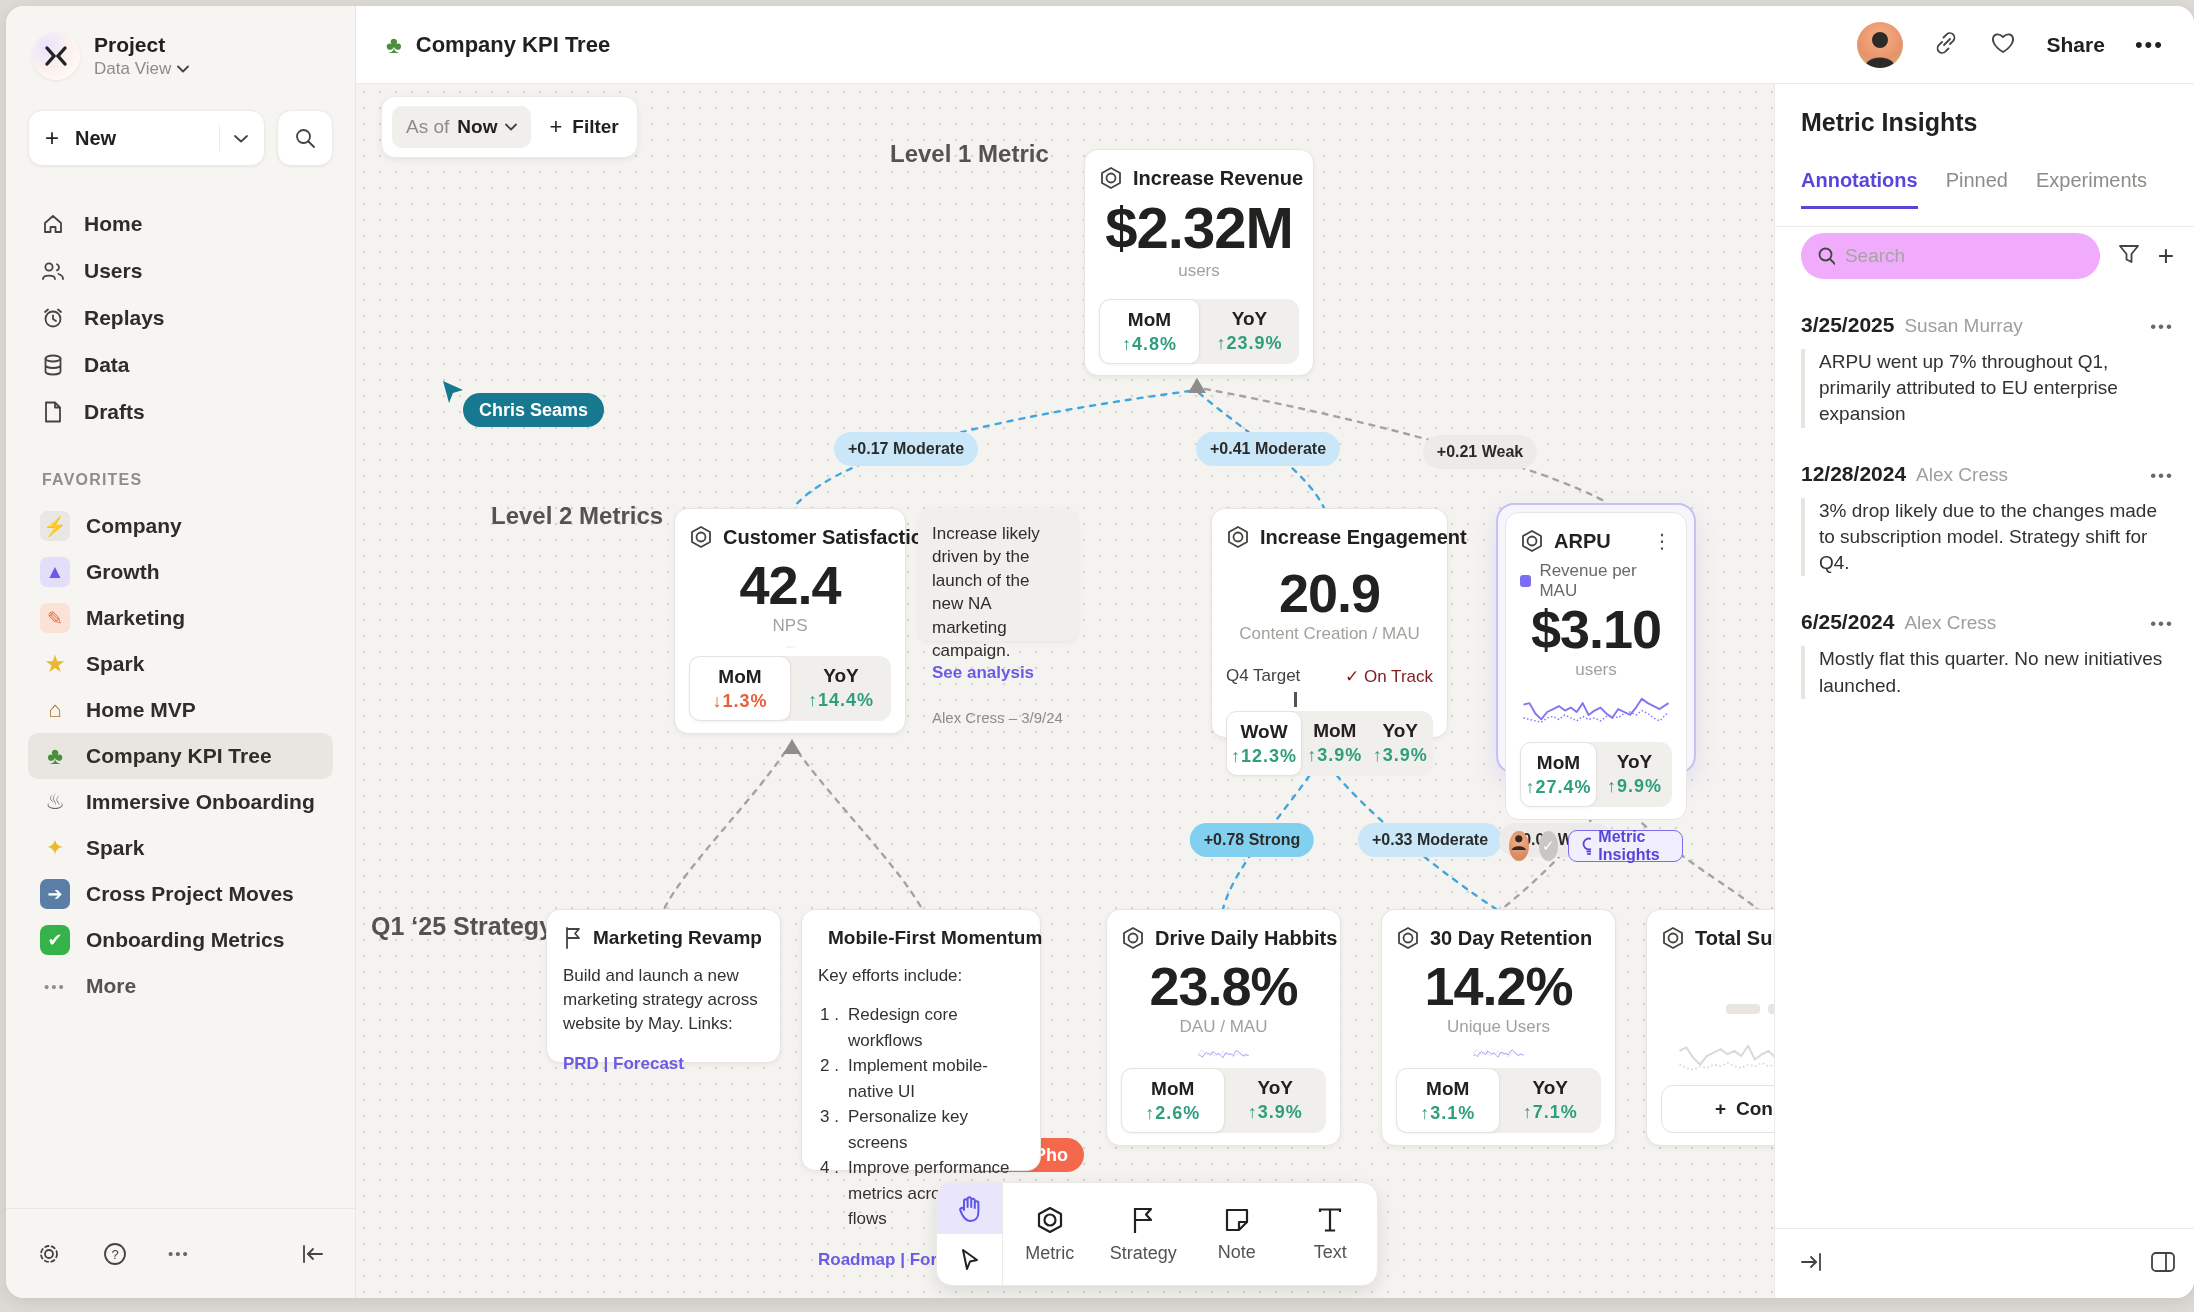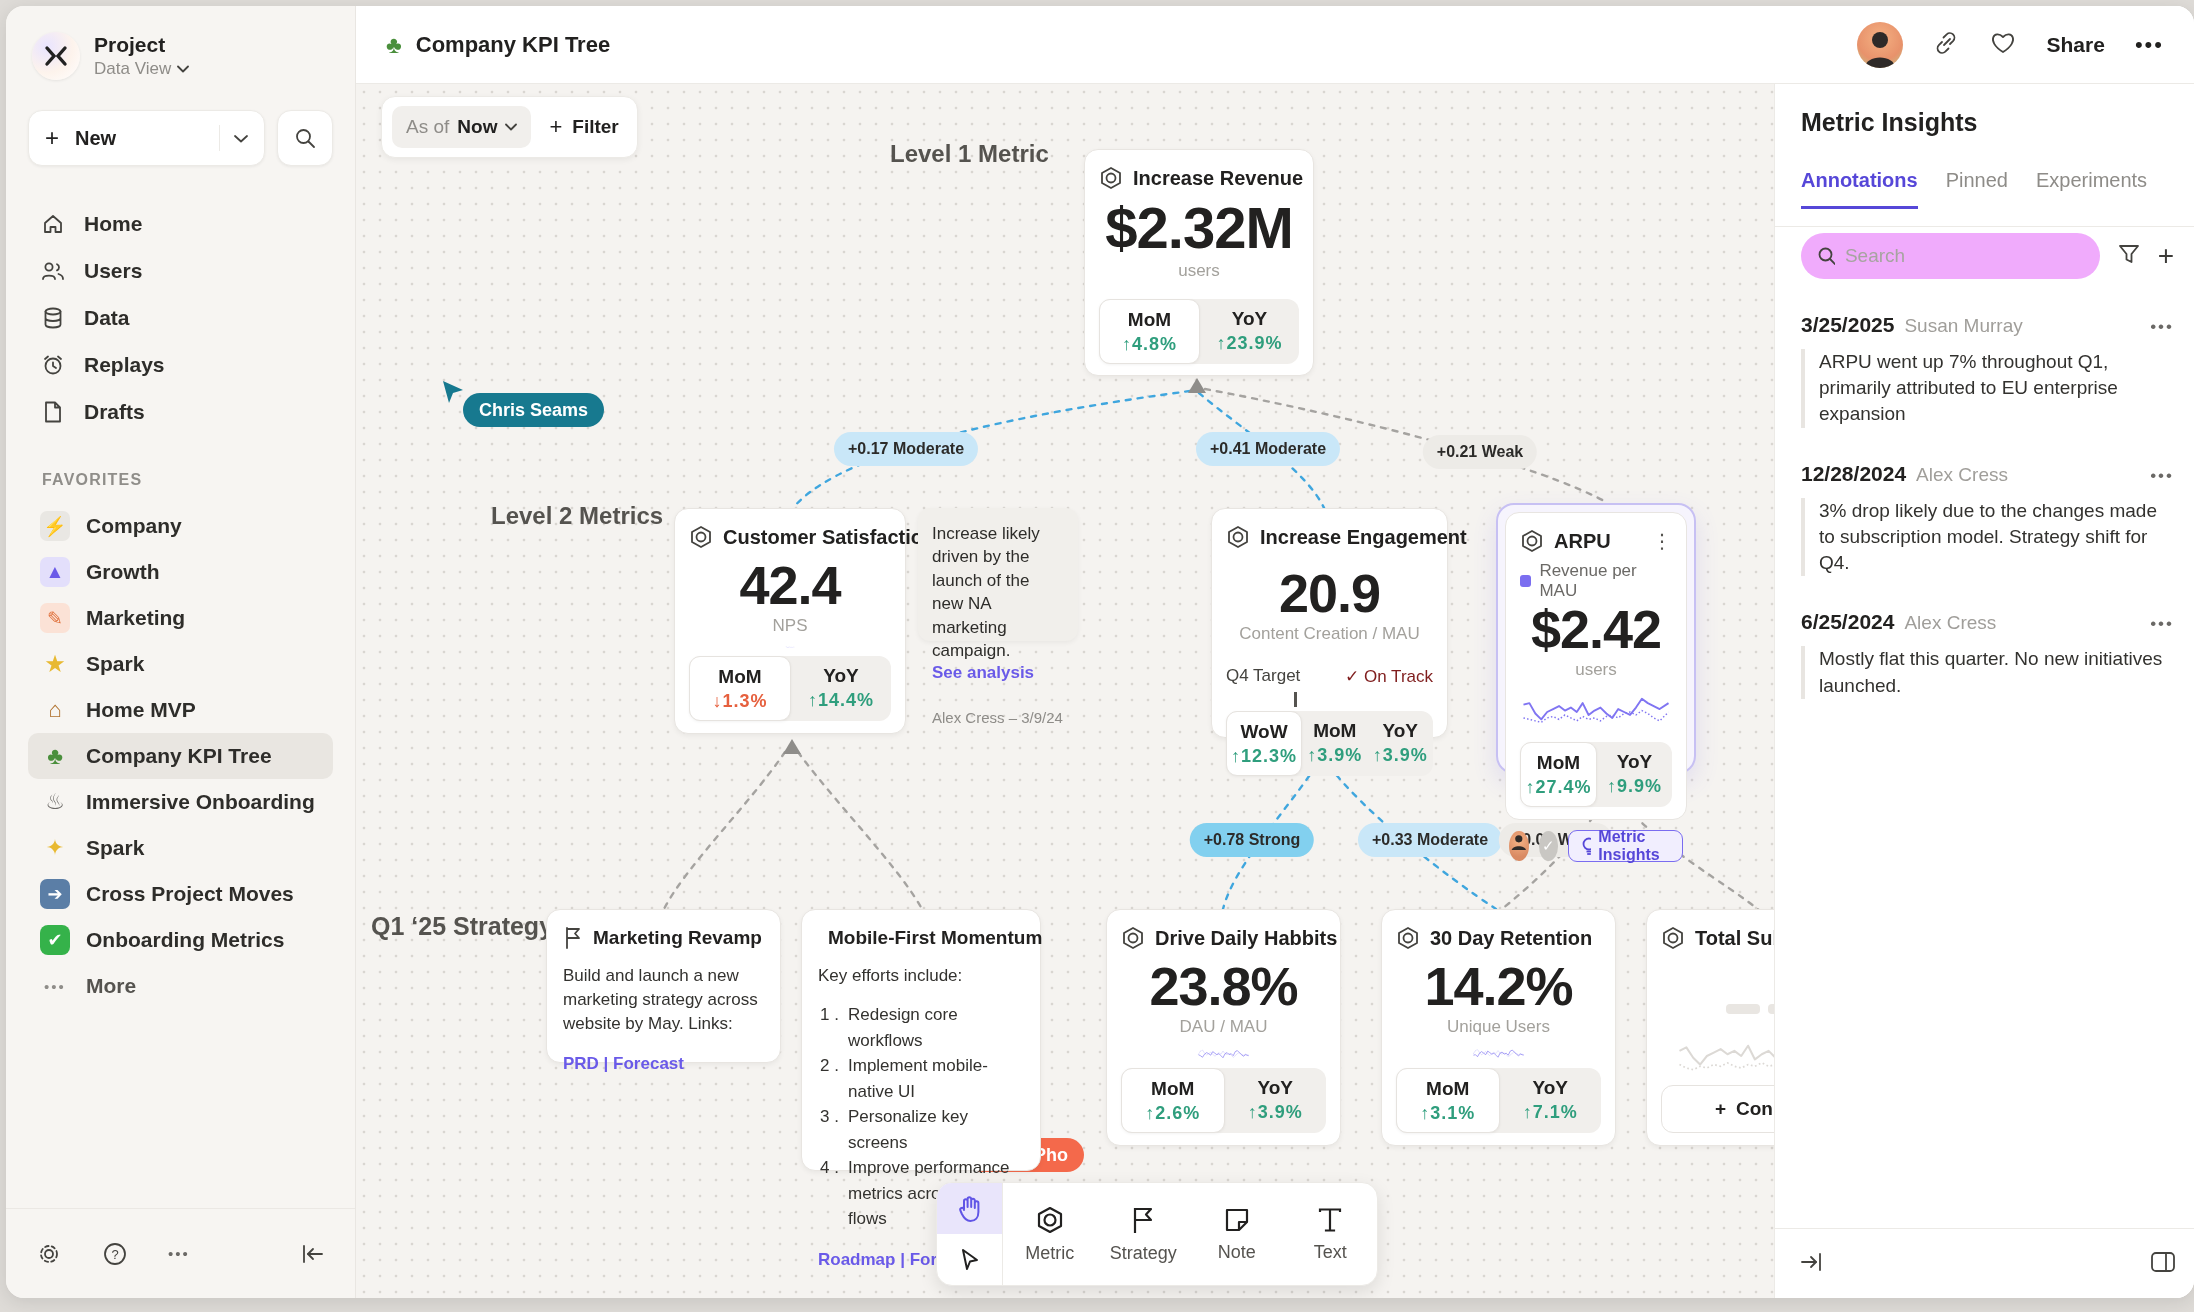--- a/index.html
+++ b/index.html
@@ -212,35 +212,35 @@
               <circle cx="9" cy="8" r="3.6" class="ic"></circle>
               <path d="M3 20 C3 15.5 15 15.5 15 20" class="ic"></path>
               <path d="M17 5.2 a3.4 3.4 0 0 1 0 6.2 M18.5 15 c3 .8 4.5 2.5 4.5 5" class="ic"></path>
             </svg>
           </span>
         <span class="ntext">Users</span>
       </div>
       <div class="nav-item">
         <span class="nicon">
             <svg width="24" height="24">
-              <ellipse cx="12" cy="5.5" rx="7.5" ry="3" class="ic"></ellipse>
-              <path d="M4.5 5.5 V18.5 C4.5 20.2 7.9 21.5 12 21.5 C16.1 21.5 19.5 20.2 19.5 18.5 V5.5 M4.5 12 C4.5 13.7 7.9 15 12 15 C16.1 15 19.5 13.7 19.5 12" class="ic"></path>
-            </svg>
-          </span>
-        <span class="ntext">Data</span>
-      </div>
-      <div class="nav-item">
-        <span class="nicon">
-            <svg width="24" height="24">
               <circle cx="12" cy="13" r="7.5" class="ic"></circle>
               <path d="M12 9.5 V13 L15 15" class="ic"></path>
               <path d="M4 6 L7 3.5 M20 6 L17 3.5" class="ic"></path>
             </svg>
           </span>
         <span class="ntext">Replays</span>
+      </div>
+      <div class="nav-item">
+        <span class="nicon">
+            <svg width="24" height="24">
+              <ellipse cx="12" cy="5.5" rx="7.5" ry="3" class="ic"></ellipse>
+              <path d="M4.5 5.5 V18.5 C4.5 20.2 7.9 21.5 12 21.5 C16.1 21.5 19.5 20.2 19.5 18.5 V5.5 M4.5 12 C4.5 13.7 7.9 15 12 15 C16.1 15 19.5 13.7 19.5 12" class="ic"></path>
+            </svg>
+          </span>
+        <span class="ntext">Data</span>
       </div>
       <div class="nav-item">
         <span class="nicon">
             <svg width="22" height="24">
               <path d="M4 2.5 H13 L18 7.5 V21.5 H4 Z M13 2.5 V7.5 H18" class="ic"></path>
             </svg>
           </span>
         <span class="ntext">Drafts</span>
       </div>
     </div>
@@ -504,21 +504,21 @@
                   <polygon points="12,2 21,7 21,17 12,22 3,17 3,7" class="ic"></polygon>
                   <circle cx="12" cy="12" r="4.5" class="ic"></circle>
                 </svg>
               <span class="mc-title">ARPU</span>
               <span class="mc-kebab">⋮</span>
             </div>
             <div class="legend">
               <span class="sq"></span>
               <span>Revenue per MAU</span>
             </div>
-            <div class="big mid" style="margin-top:0;">$2.42</div>
+            <div class="big mid" style="margin-top:0;">$3.10</div>
             <div class="unit">users</div>
             <svg class="spark" viewBox="0 0 200 52" height="44">
               <polyline points="2,34 10,36 18,38 26,40 34,34 42,32 50,36 58,30 66,34 74,38 82,32 90,36 98,34 106,38 114,32 122,30 130,34 138,28 146,26 154,30 162,24 170,28 178,34 186,38 198,26" fill="none" stroke="#8075f2" stroke-width="2" stroke-dasharray="2 3"></polyline>
               <polyline points="2,16 10,14 18,28 26,36 34,26 42,22 50,18 58,24 66,20 74,26 82,14 90,30 98,24 106,20 114,28 122,34 130,22 138,26 146,30 154,20 162,8 170,14 178,18 186,22 198,14" fill="none" stroke="#8075f2" stroke-width="2.6" stroke-linejoin="round"></polyline>
             </svg>
             <div class="deltas">
               <div class="dc active">
                 <div class="dl">MoM</div>
                 <div class="dv up">↑27.4%</div>
               </div>

